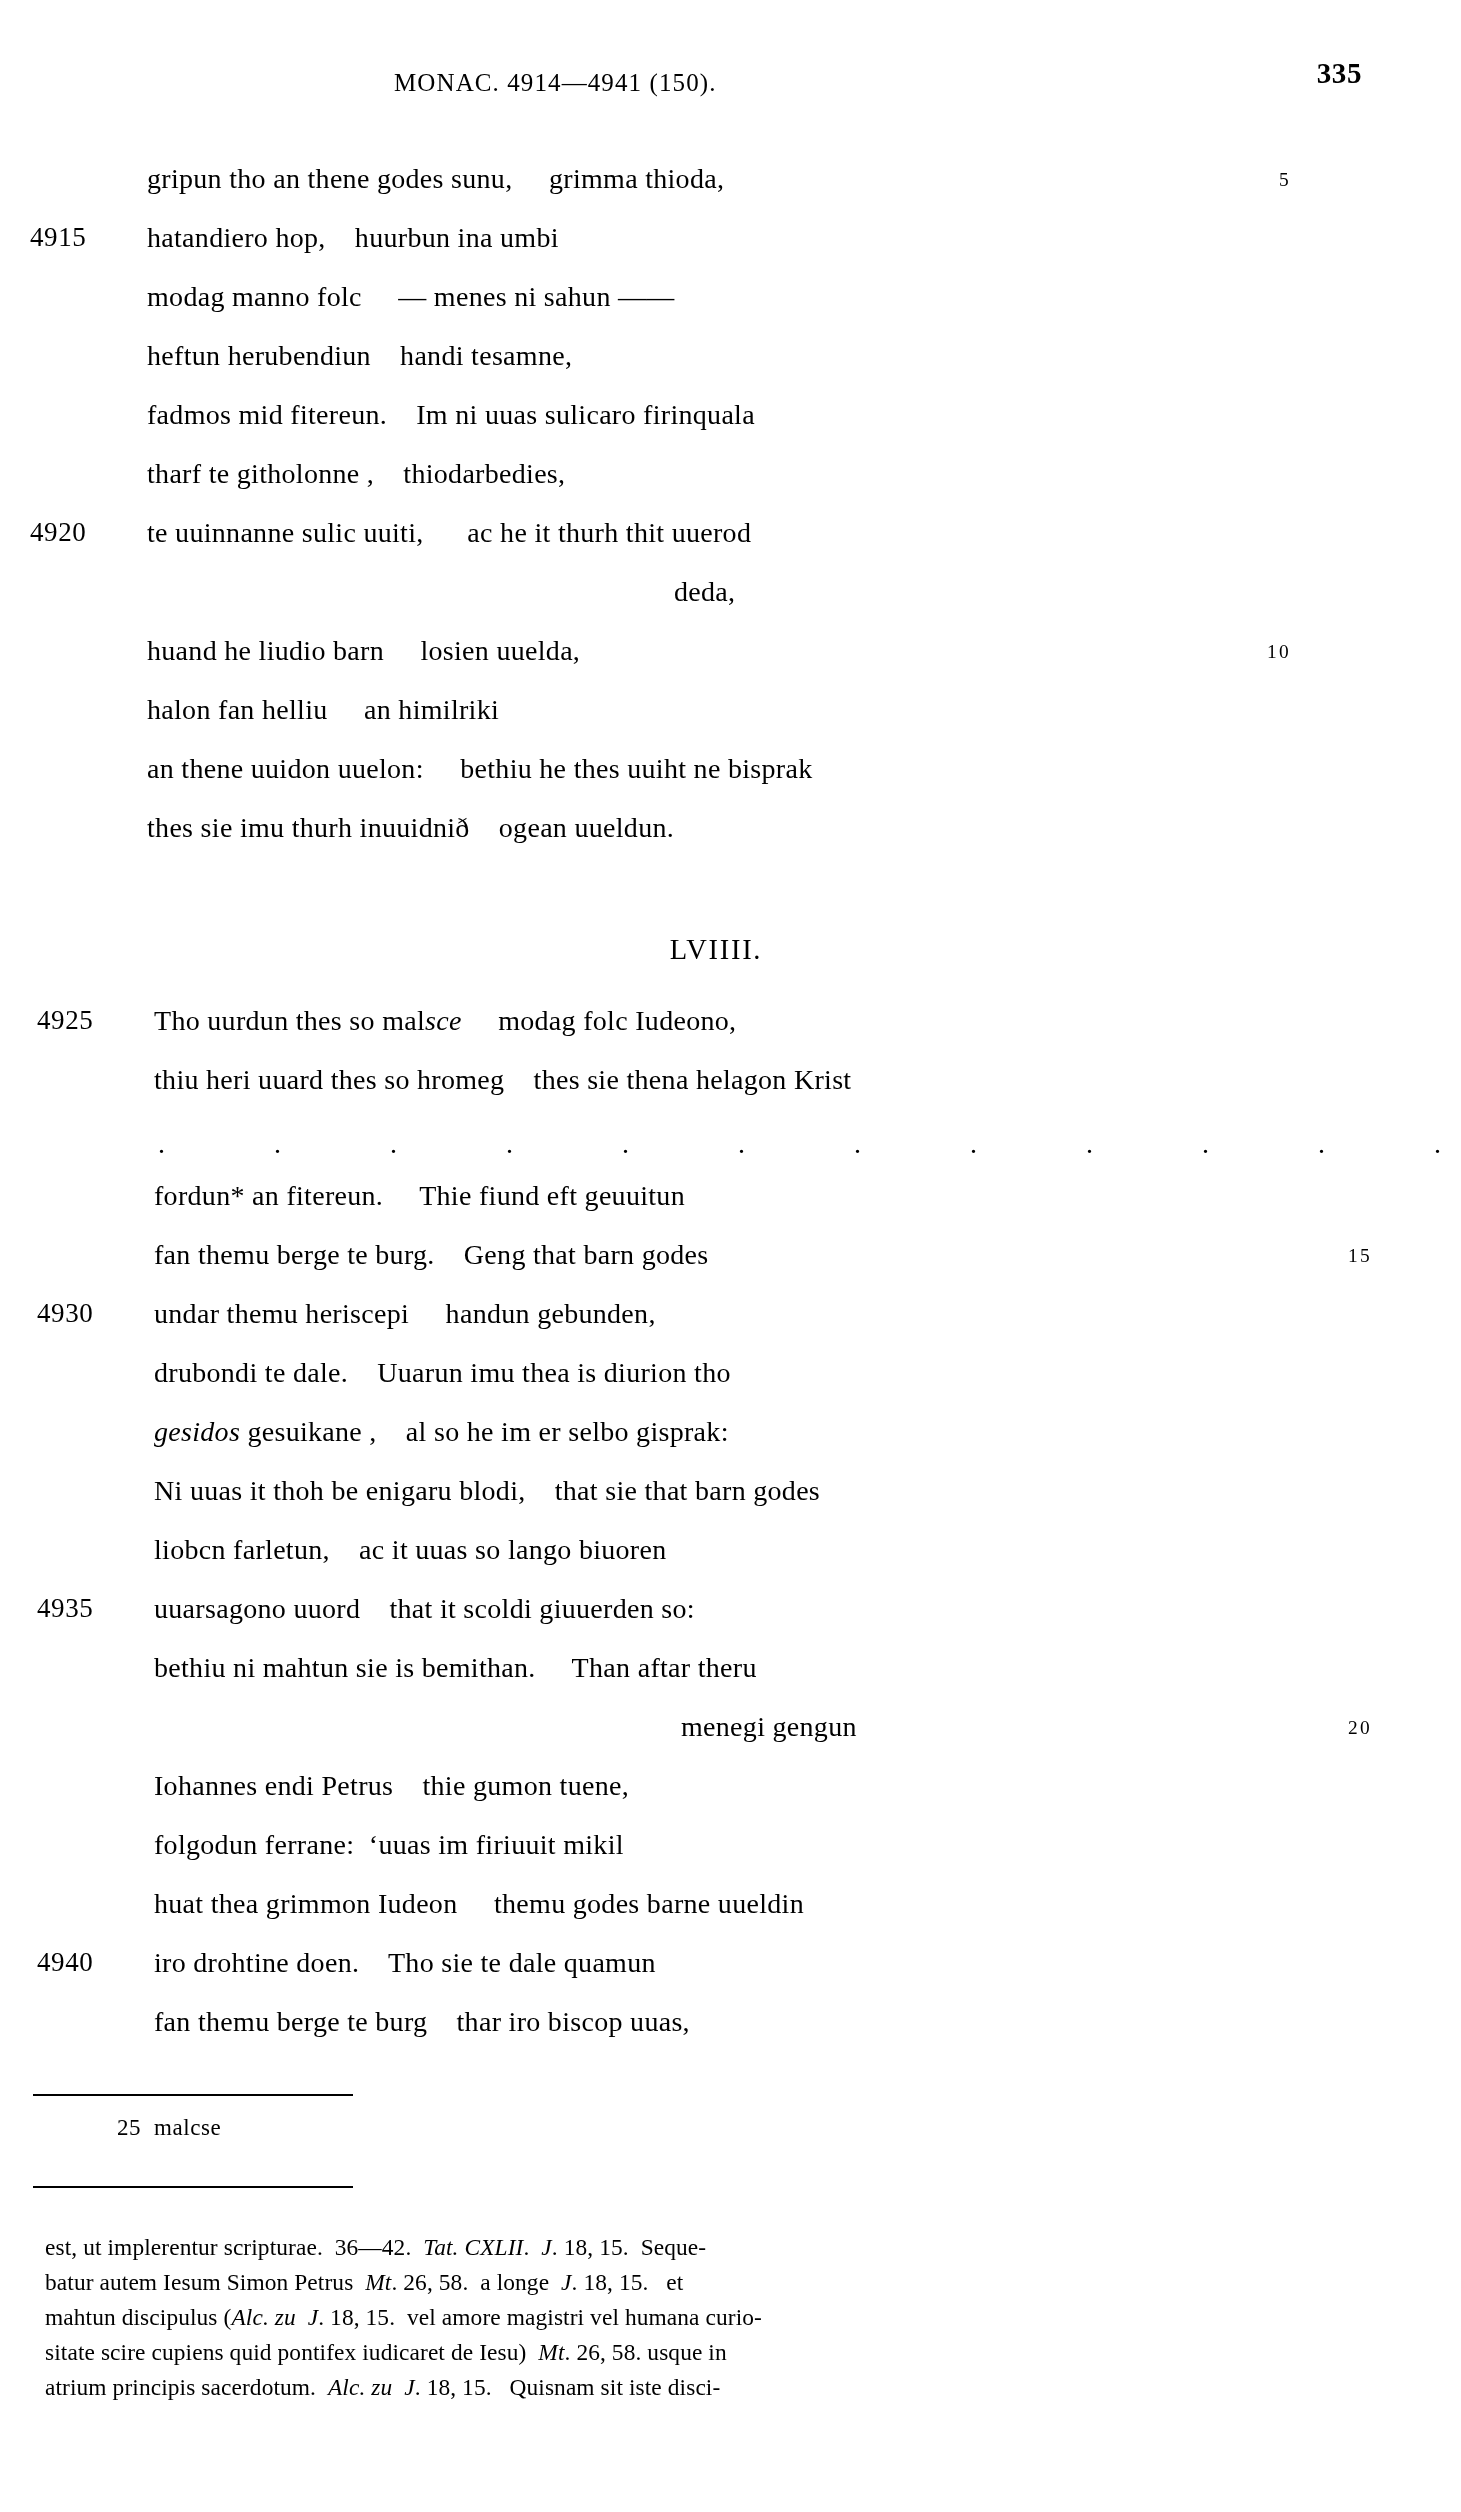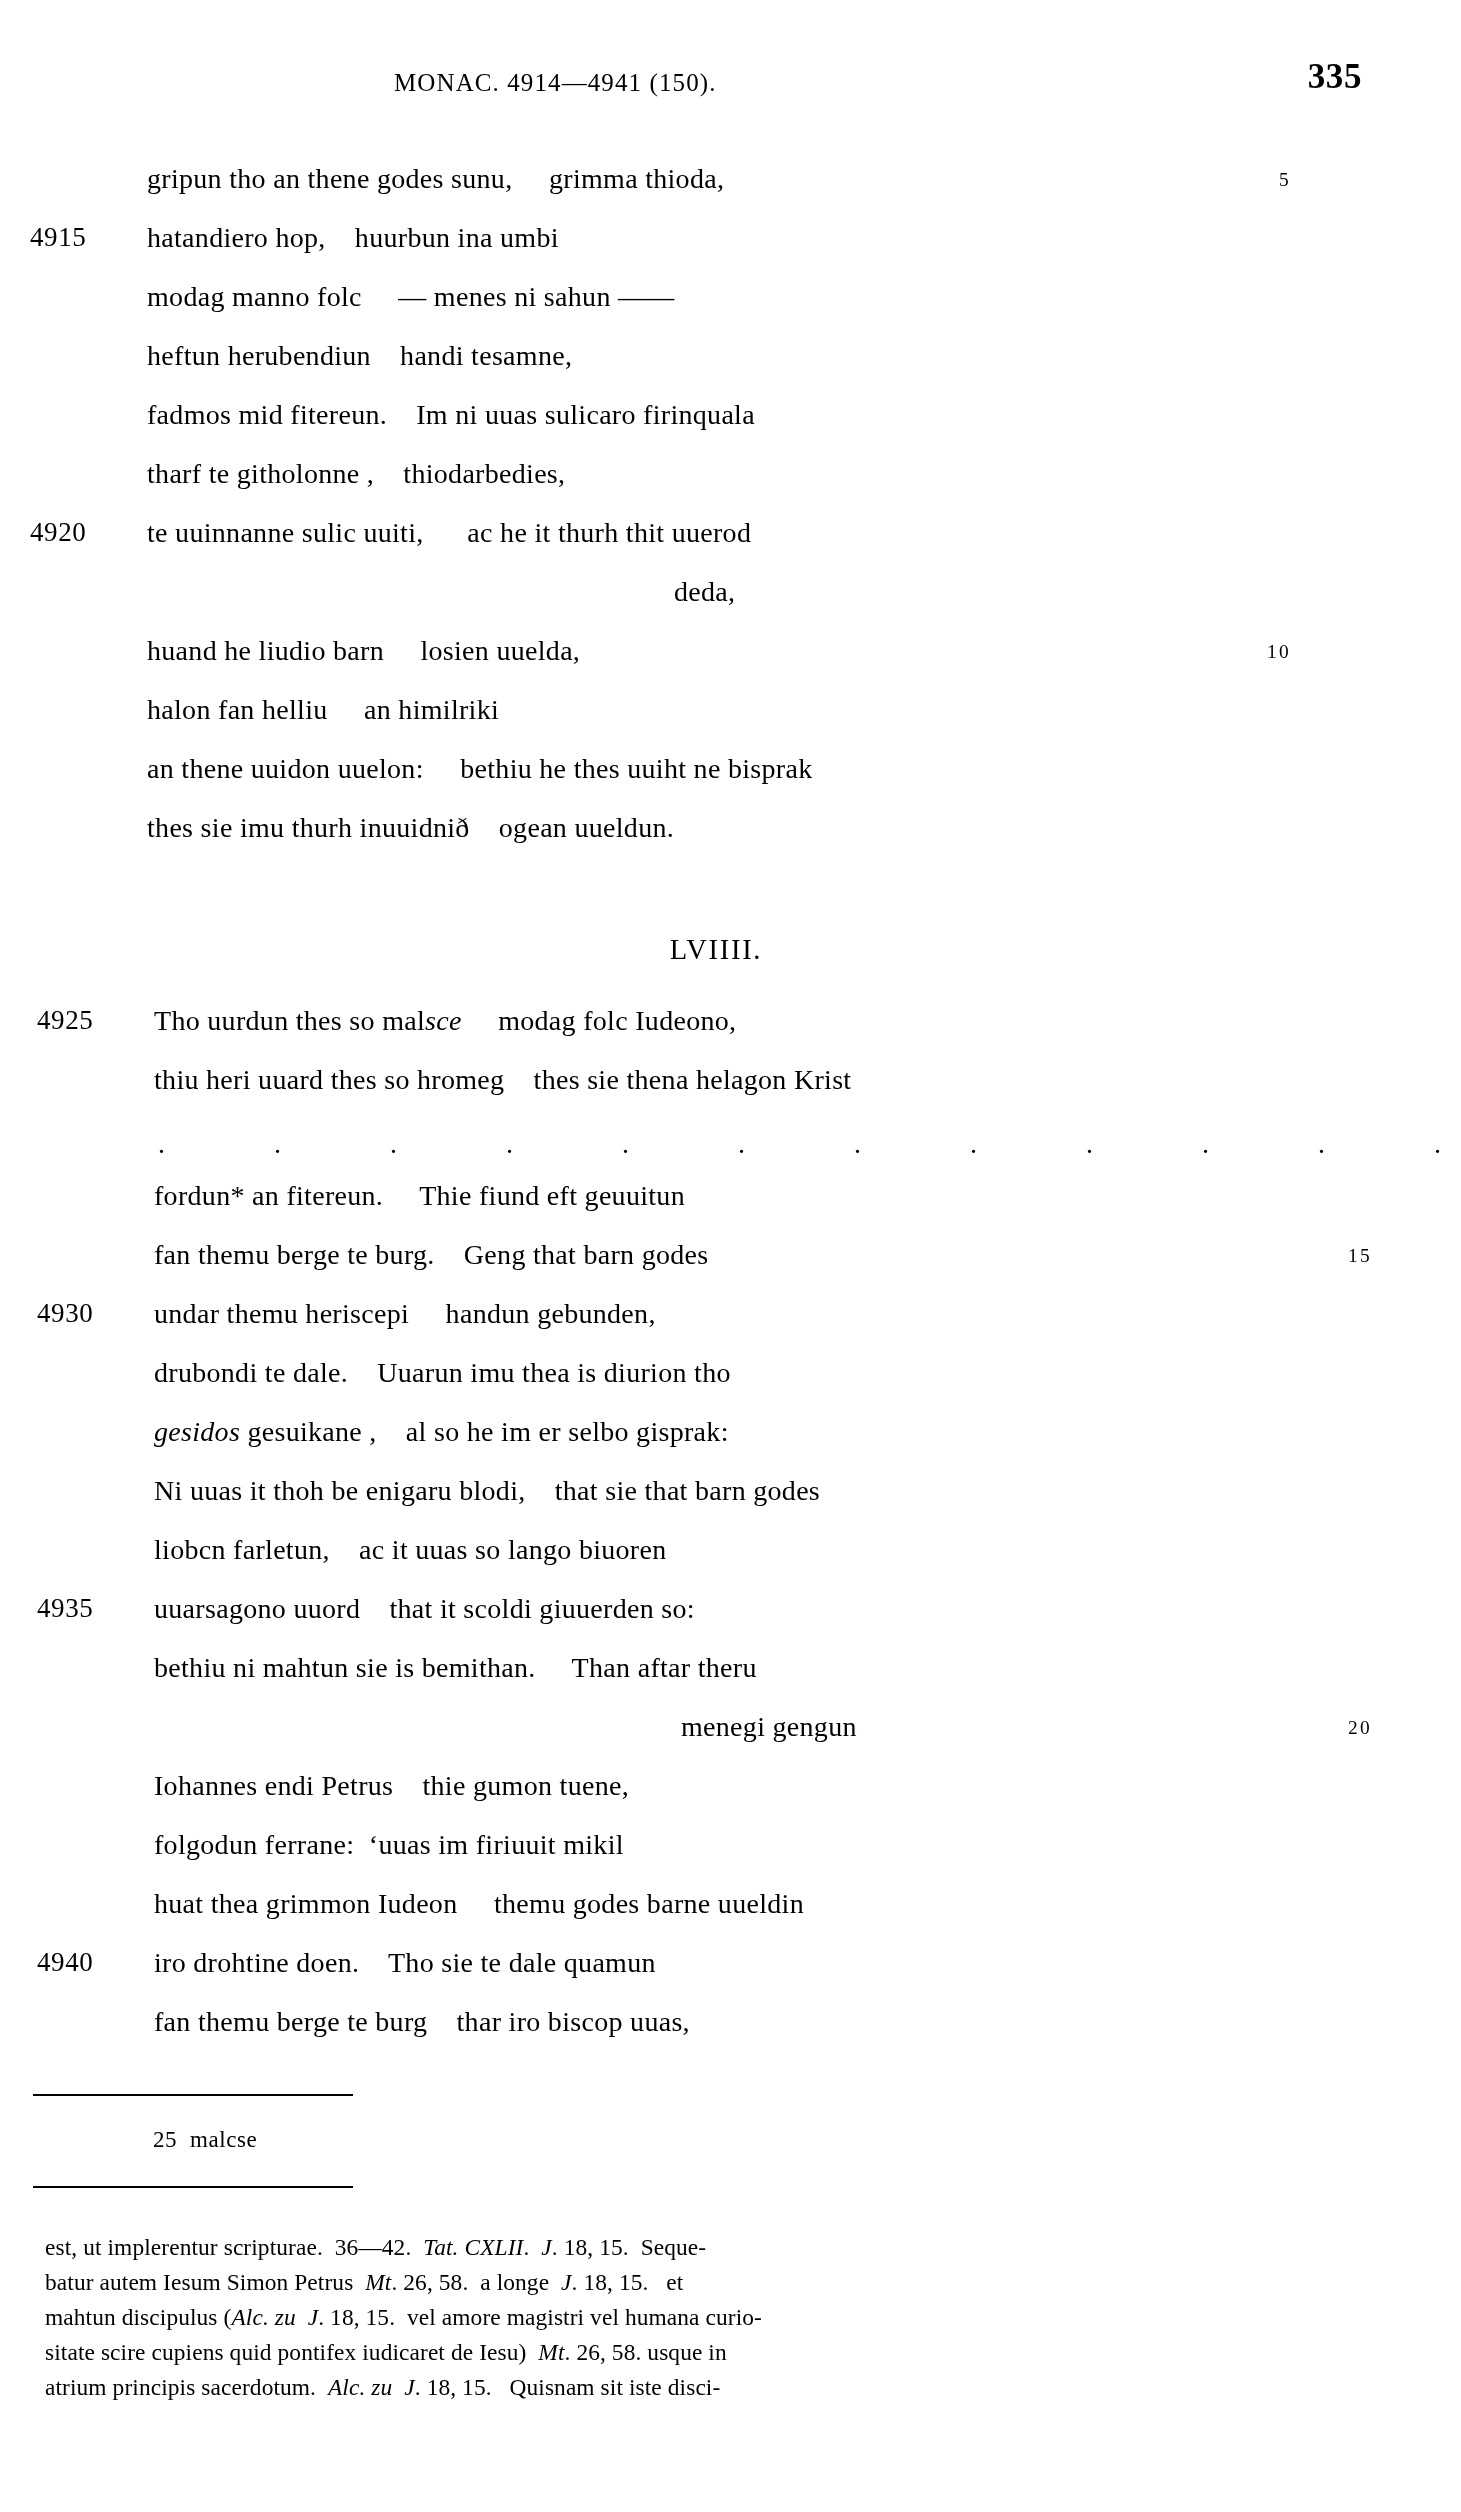--- a/index.html
+++ b/index.html
@@ -34,21 +34,21 @@
     left: 394px;
     top: 69px;
     font-size: 25px;
     letter-spacing: 1.1px;
     white-space: nowrap;
   }
   .runhead-folio {
     position: absolute;
     right: 100px;
     top: 57px;
-    font-size: 35px;
+    font-size: 29px;
     font-weight: bold;
     letter-spacing: 0.6px;
   }
 
   
   .verse-block {
     position: relative;
     margin: 0;
     padding: 0;
   }
@@ -196,21 +196,21 @@
       <div class="vline"><div class="vtext indent-menegi">menegi gengun</div><div class="mnum">20</div></div>
       <div class="vline"><div class="vtext">Iohannes endi Petrus    thie gumon tuene,</div></div>
       <div class="vline"><div class="vtext">folgodun ferrane:  ʻuuas im firiuuit mikil</div></div>
       <div class="vline"><div class="vtext">huat thea grimmon Iudeon     themu godes barne uueldin</div></div>
       <div class="vline"><div class="vnum">4940</div><div class="vtext">iro drohtine doen.    Tho sie te dale quamun</div></div>
       <div class="vline"><div class="vtext">fan themu berge te burg    thar iro biscop uuas,</div></div>
     </div>
 
   <div id="variant-area" style="position: absolute; height: 148px; left: 0px; top: 2067px; width: 1462px;">
       <div class="rule" style="top: 27px;"></div>
-      <div class="variant-line" style="top: 60px; margin-left: 36px;">25  malcse</div>
+      <div class="variant-line" style="top: 48px;">25  malcse</div>
       <div class="rule" style="top: 119px;"></div>
     </div>
 
   <div class="apparatus" id="apparatus" style="position: absolute; top: 2230px;">
       <div><span>est, ut implerentur scripturae.  36—42.  </span><span class="ital">Tat. CXLII</span><span>.  </span><span class="ital">J</span><span>. 18, 15.  Seque-</span></div>
       <div><span>batur autem Iesum Simon Petrus  </span><span class="ital">Mt</span><span>. 26, 58.  a longe  </span><span class="ital">J</span><span>. 18, 15.   et</span></div>
       <div><span>mahtun discipulus (</span><span class="ital">Alc. zu</span><span>  </span><span class="ital">J</span><span>. 18, 15.  vel amore magistri vel humana curio-</span></div>
       <div><span>sitate scire cupiens quid pontifex iudicaret de Iesu)  </span><span class="ital">Mt</span><span>. 26, 58. usque in</span></div>
       <div><span>atrium principis sacerdotum.  </span><span class="ital">Alc. zu</span><span>  </span><span class="ital">J</span><span>. 18, 15.   Quisnam sit iste disci-</span></div>
     </div>

